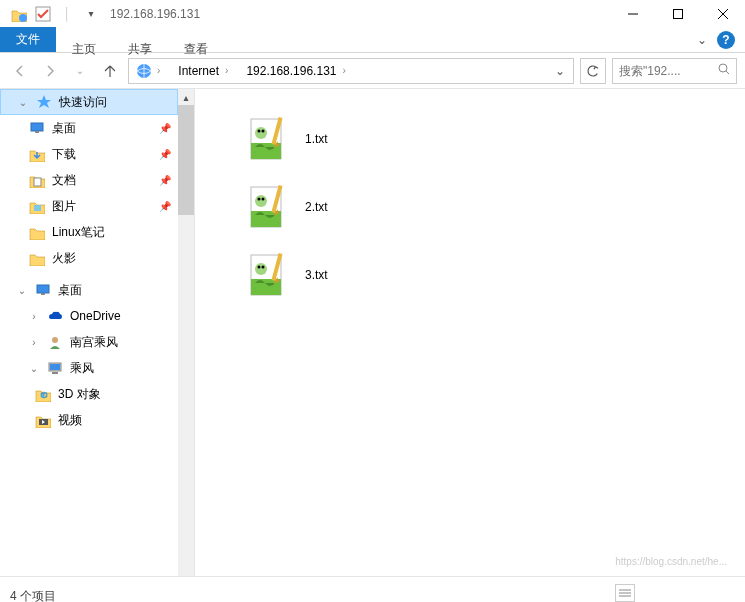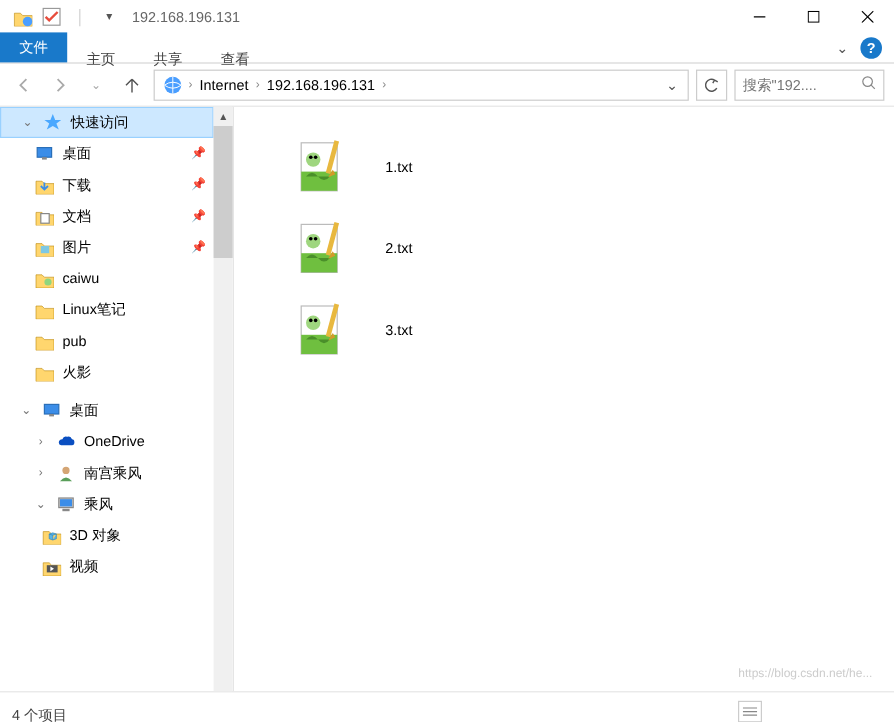--- a/index.html
+++ b/index.html
@@ -13,42 +13,42 @@
     .ribbon-tabs { height: 26px; display: flex; align-items: stretch; border-bottom: 1px solid #d6d6d6; position: relative; }
     .ribbon-tab { padding: 0 16px; display: flex; align-items: center; font-size: 12px; cursor: pointer; }
     .ribbon-tab.file { background: #1979ca; color: #fff; }
     .ribbon-tab:not(.file) { color: #444; margin-top: 20px; }
     .ribbon-right { margin-left: auto; display: flex; align-items: center; padding-right: 10px; gap: 10px; }
     .help-icon { width: 18px; height: 18px; background: #1979ca; border-radius: 50%; color: #fff; display: flex; align-items: center; justify-content: center; font-size: 12px; font-weight: bold; }
     .addrbar { height: 36px; display: flex; align-items: center; padding: 0 8px; gap: 6px; border-bottom: 1px solid #e5e5e5; }
     .nav-arrow { width: 24px; height: 24px; display:flex; align-items:center; justify-content:center; color:#aaa; cursor:pointer; }
     .addr-icon { width: 22px; height: 22px; display:flex; align-items:center; justify-content:center; }
     .breadcrumb { flex: 1; display: flex; align-items: center; border: 1px solid #ccc; height: 26px; padding: 0 4px; gap: 2px; }
-    .breadcrumb .bc-item { padding: 0 4px; font-size: 12px; cursor: pointer; }
+    .breadcrumb .bc-item { padding: 0 4px; font-size: 12px; cursor: pointer; margin-left: 12px; }
     .breadcrumb .bc-sep { color: #888; font-size: 10px; }
     .bc-chevdown { margin-left: auto; padding-right: 4px; color:#555; }
     .refresh-btn { width:26px; height:26px; border:1px solid #ccc; display:flex; align-items:center; justify-content:center; cursor:pointer; }
     .search-box { width: 125px; border: 1px solid #ccc; height: 26px; display: flex; align-items: center; padding: 0 6px; color: #888; justify-content: space-between;}
     .search-box input { border:none; outline:none; width: 90px; font-size:12px; color:#888; }
     .main { display: flex; height: calc(100% - 27px - 26px - 36px - 26px); }
     .nav-pane { width: 195px; border-right: 1px solid #e5e5e5; overflow-y: auto; position: relative; }
     .nav-scrollbar { position:absolute; right:0; top:0; width:16px; height:100%; background:#f0f0f0; }
     .nav-thumb { position:absolute; right:0; top:16px; width:16px; height:110px; background:#cdcdcd; }
     .nav-arrowup { position:absolute; right:0; top:0; width:16px; height:16px; background:#f0f0f0; display:flex;align-items:center;justify-content:center;font-size:10px;color:#555;}
     .nav-content { padding-right: 16px; }
     .tree-item { display: flex; align-items: center; height: 26px; padding-left: 16px; gap: 6px; cursor: pointer; font-size: 12px; white-space: nowrap; }
     .tree-item.quick { background: #cde8ff; border: 1px solid #99d1ff; }
     .tree-item .tree-icon { width: 18px; height: 18px; flex-shrink: 0; display:flex; align-items:center; justify-content:center; }
     .tree-item.l1 { padding-left: 28px; }
     .tree-item.l2 { }
     .pin { margin-left: auto; margin-right: 6px; color: #888; font-size: 10px; }
     .content-pane { flex: 1; padding: 16px 0 0 50px; overflow-y: auto; }
     .file-item { display: flex; align-items: center; height: 68px; gap: 12px; cursor: pointer; }
     .file-icon { width: 48px; height: 48px; position: relative; }
-    .file-label { font-size: 12px; margin-left: 16px; }
+    .file-label { font-size: 12px; }
     .statusbar { height: 40px; border-top: 1px solid #e5e5e5; display: flex; align-items: center; padding: 16px 10px; font-size: 12px; color: #444; }
     .statusbar .right { margin-left: auto; display:flex; gap:17px; color:#888; font-size:10px;flex-direction:column; }
     .view-btn { width: 20px; height: 18px; border: 1px solid #ccc; display:flex;align-items:center;justify-content:center;cursor:pointer;}
     .tree-section { margin-top: 6px; }
     .expand { width:12px; color:#777; font-size:10px; text-align:center; }
     .folder-y { fill: #ffd66e; }
     .folder-s { stroke:#b8860b; stroke-width:0.5; }
   </style>
 </head>
 <body>
@@ -214,40 +214,23 @@
               <rect x="5" y="7" width="7" height="6" fill="#7ec8e3"></rect>
             </svg>
           </span>
           <span>图片</span>
           <span class="pin">📌</span>
         </div>
         <div class="tree-item l1">
           <span class="tree-icon">
             <svg width="16" height="16">
               <use href="#folder-icon"></use>
-              <circle cx="11" cy="11" r="3" fill="#8fd67f"></circle>
-            </svg>
-          </span>
-          <span>caiwu</span>
-        </div>
-        <div class="tree-item l1">
-          <span class="tree-icon">
-            <svg width="16" height="16">
-              <use href="#folder-icon"></use>
             </svg>
           </span>
           <span>Linux笔记</span>
-        </div>
-        <div class="tree-item l1">
-          <span class="tree-icon">
-            <svg width="16" height="16">
-              <use href="#folder-icon"></use>
-            </svg>
-          </span>
-          <span>pub</span>
         </div>
         <div class="tree-item l1">
           <span class="tree-icon">
             <svg width="16" height="16">
               <use href="#folder-icon"></use>
             </svg>
           </span>
           <span>火影</span>
         </div>
         <div class="tree-section"></div>

